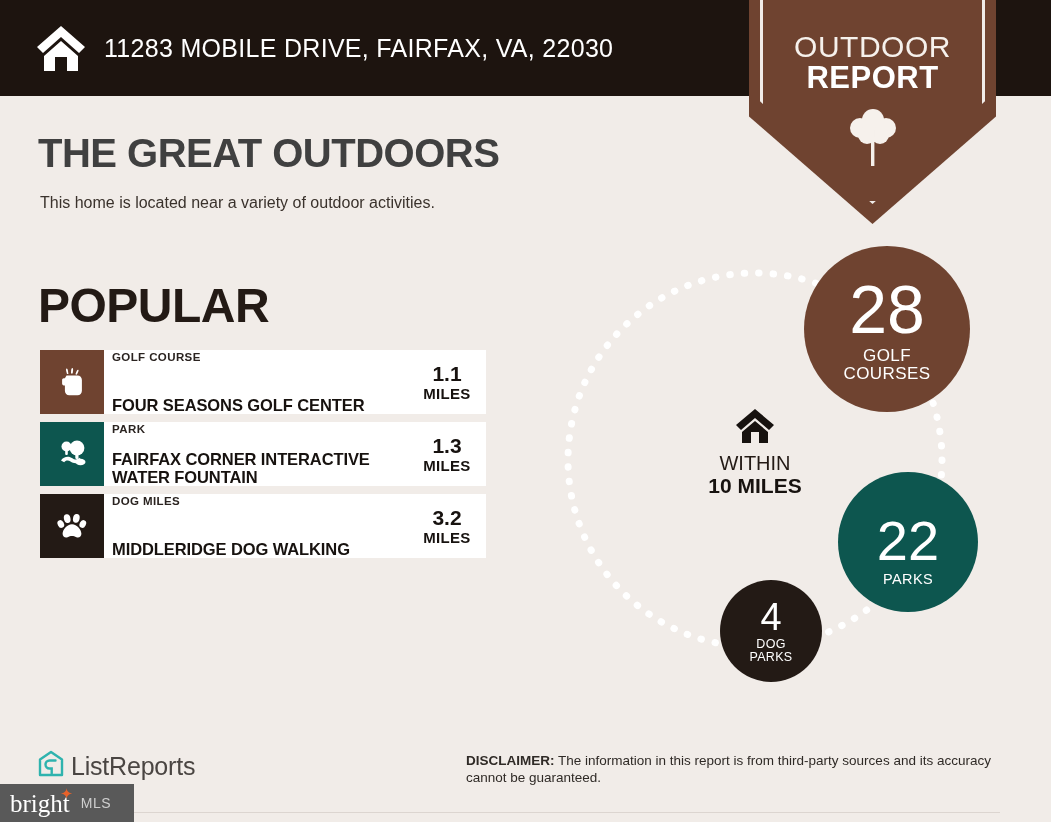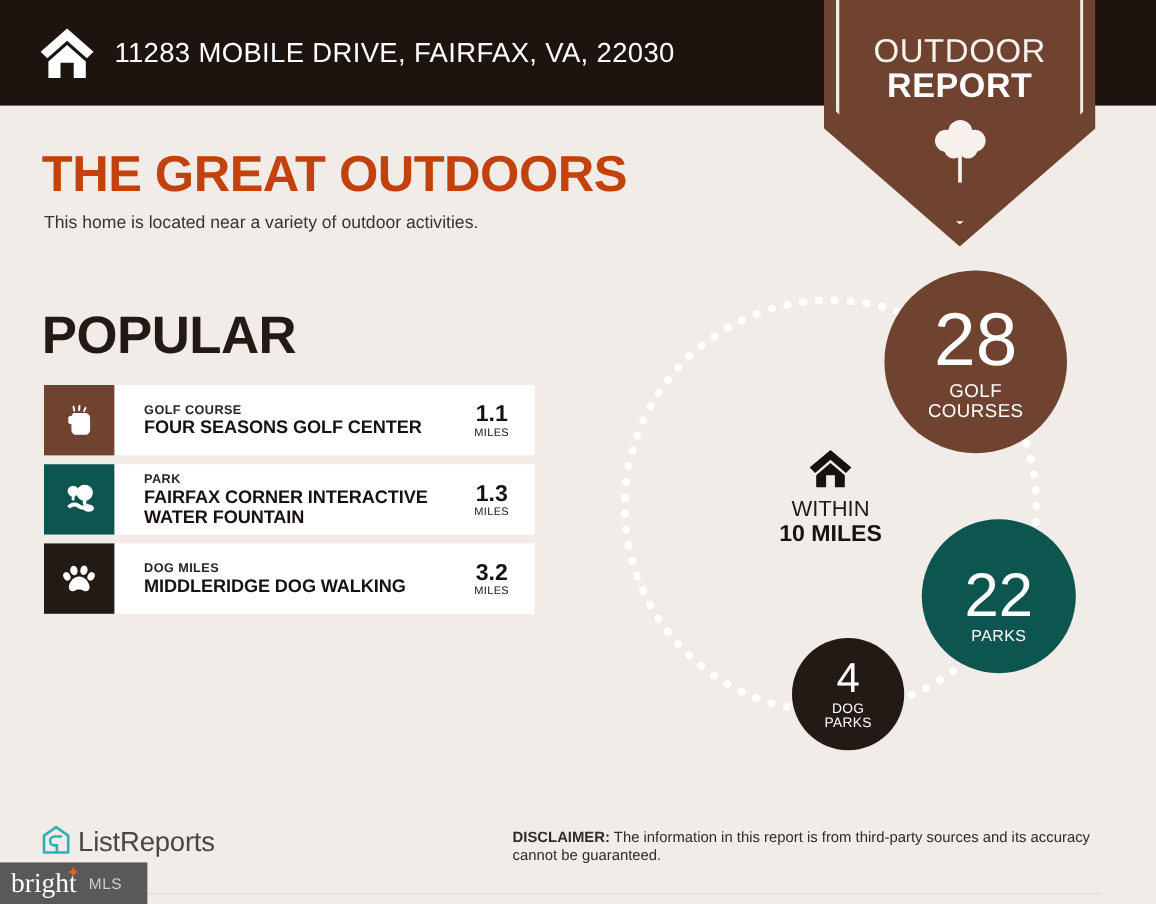--- a/index.html
+++ b/index.html
@@ -63,22 +63,22 @@
     font-size: 31px; font-weight: 700; letter-spacing: 0.5px;
   }
   #shield-tree {
     position: absolute; left: 98px; top: 106px;
     width: 52px; height: 62px;
   }
 
   
   #title {
     position: absolute; left: 38px; top: 131px;
-    font-size: 46px; font-weight: 700;
-    color: #c2410c; letter-spacing: -0.5px;
+    font-size: 40px; font-weight: 700;
+    color: #404040; letter-spacing: -0.5px;
   }
   #subtitle {
     position: absolute; left: 40px; top: 194px;
     font-size: 16px; font-weight: 400; color: #3a322c;
   }
   #popular {
     position: absolute; left: 38px; top: 278px;
     font-size: 48px; font-weight: 700;
     color: #231a15; letter-spacing: -0.5px;
   }
@@ -93,39 +93,39 @@
     height: 64px;
   }
   .row.tall { height: 64px; }
   .row-icon {
     width: 64px; height: 64px; flex: 0 0 64px;
     display: flex; align-items: center; justify-content: center;
   }
   .row-icon svg { width: 34px; height: 34px; }
   .row-text {
     flex: 1 1 auto;
-    display: flex; flex-direction: column; justify-content: center;
-    padding-left: 27px;
+    display: flex; flex-direction: column; justify-content: space-between;
+    padding-left: 8px;
   }
   .row-cat {
     font-size: 11.5px; font-weight: 700; color: #2a2320;
     letter-spacing: 0.4px; line-height: 14px;
   }
   .row-name {
     font-size: 16.5px; font-weight: 700; color: #17120f;
     letter-spacing: -0.1px; line-height: 18px;
   }
   .row-dist {
     flex: 0 0 70px;
     display: flex; flex-direction: column;
     align-items: center; justify-content: center;
     padding-right: 8px;
   }
   .row-num { font-size: 21px; font-weight: 700; color: #17120f; line-height: 22px; }
-  .row-unit { font-size: 10px; font-weight: 400; color: #17120f; letter-spacing: 0.3px; }
+  .row-unit { font-size: 15px; font-weight: 700; color: #17120f; letter-spacing: 0.3px; }
 
   
   #diagram { position: absolute; left: 540px; top: 240px; width: 500px; height: 460px; }
   #dotted { position: absolute; left: 0; top: 0; }
   .bubble {
     position: absolute; border-radius: 50%;
     display: flex; flex-direction: column;
     align-items: center; justify-content: center;
     color: #ffffff; text-align: center;
   }

